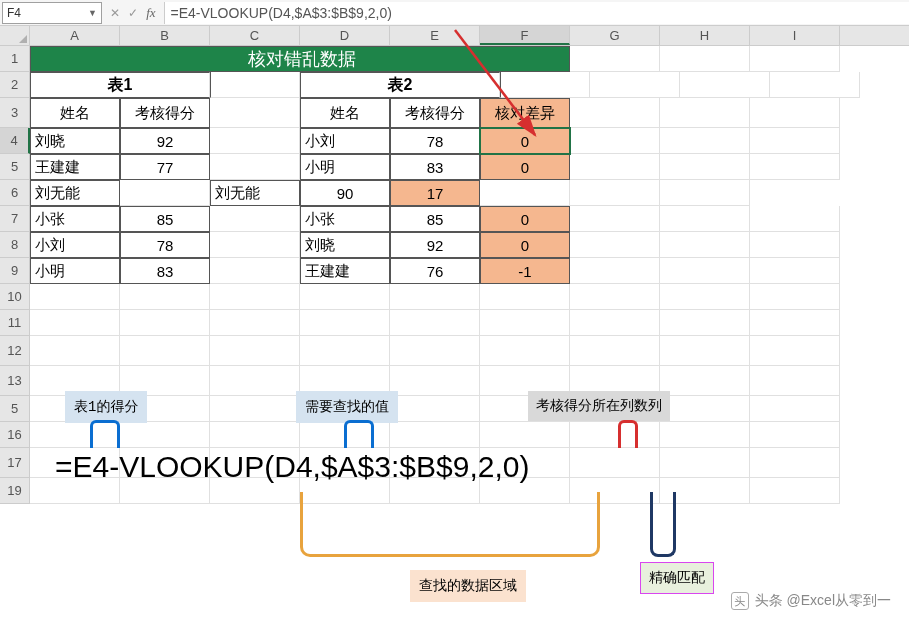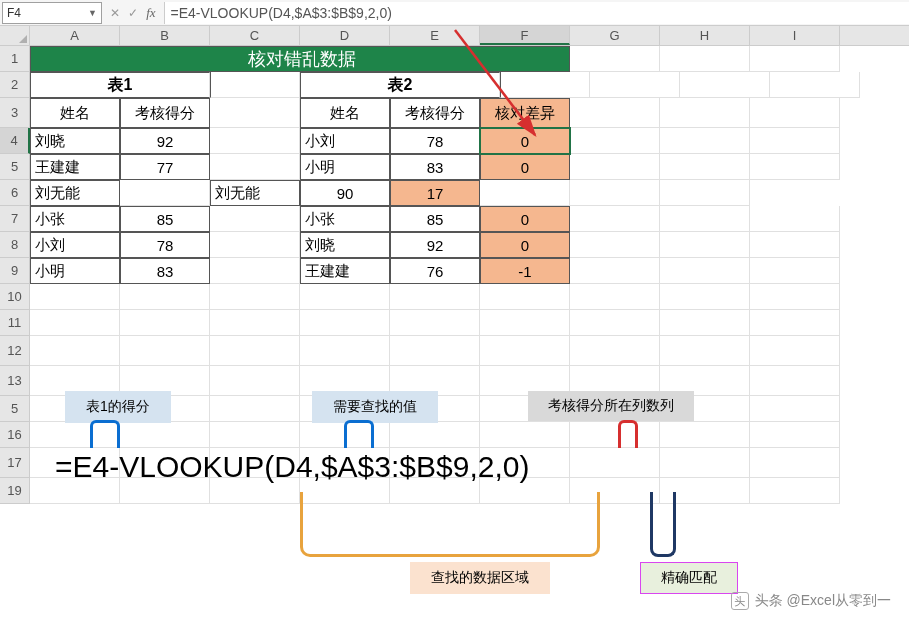--- a/index.html
+++ b/index.html
@@ -48,24 +48,24 @@
     .tbl-border-b { border-bottom: 1px solid #555; }
     
     .orange-bg { background: #f5b78f; }
     
     .selected-cell { outline: 2px solid #217346; outline-offset: -1px; z-index: 5;}
     
     
     .red-arrow { position: absolute; z-index: 20; }
     
     
-    .anno-box { position: absolute; padding: 6px 20px; font-size: 14px; text-align: center; }
+    .anno-box { position: absolute; padding: 6px 8px; font-size: 14px; text-align: center; font-family: Liberation Mono, monospace; }
     .anno-blue { background: #d5e3f0; border: 1px solid #d5e3f0;}
     .anno-grey { background: #d9d9d9; }
-    .anno-orange { background: #fbe2cf; border:1px solid #fbe2cf;}
+    .anno-orange { background: #fbe2cf; border:1px solid #fbe2cf;margin-top:8px;}
     .anno-green { background: #e8f0dd; border: 1px solid #d946ef;}
     
     .formula-big { position: absolute; font-size: 30px; font-family: Arial, sans-serif; color: #000; }    
     
     .watermark { position: absolute; right: 18px; bottom: 30px; color: #888; font-size: 14px; z-index: 30; display:flex; align-items:center; gap:6px;}
     .watermark-icon { width:18px; height:18px; border:1px solid #aaa; border-radius:3px; display:inline-flex; align-items:center; justify-content:center; font-size:11px; color:#888;}
   </style>
 </head>
 <body>
 
@@ -303,21 +303,21 @@
 <svg class="red-arrow" style="left:440px; top:20px; width:120px; height:130px;">
   <defs>
       <marker id="ah" markerWidth="10" markerHeight="10" refX="8" refY="3" orient="auto">
         <path d="M0,0 L0,6 L9,3 z" fill="#d62f2f"></path>
       </marker>
     </defs>
   <line x1="15" y1="10" x2="95" y2="115" stroke="#d62f2f" stroke-width="2.5" marker-end="url(#ah)"></line>
 </svg>
 
 <div class="anno-box anno-blue" style="left:65px; top:391px;">表1的得分</div>
-<div class="anno-box anno-blue" style="left:312px; top:391px;">需要查找的值</div>
+<div class="anno-box anno-blue" style="left:296px; top:391px;">需要查找的值</div>
 <div class="anno-box anno-grey" style="left:528px; top:391px;">考核得分所在列数列</div>
 <div class="anno-box anno-orange" style="left:410px; top:562px;">查找的数据区域</div>
 <div class="anno-box anno-green" style="left:640px; top:562px;">精确匹配</div>
 
 <div class="formula-big" style="left:55px; top:450px;">=E4-VLOOKUP(D4,$A$3:$B$9,2,0)</div>
 
 <div style="position:absolute; left:90px; top:420px; width:30px; height:28px; border:3px solid #0a6ed1; border-bottom:none; border-radius:6px 6px 0 0;"></div>
 
 <div style="position:absolute; left:344px; top:420px; width:30px; height:28px; border:3px solid #0a6ed1; border-bottom:none; border-radius:6px 6px 0 0;"></div>
 

